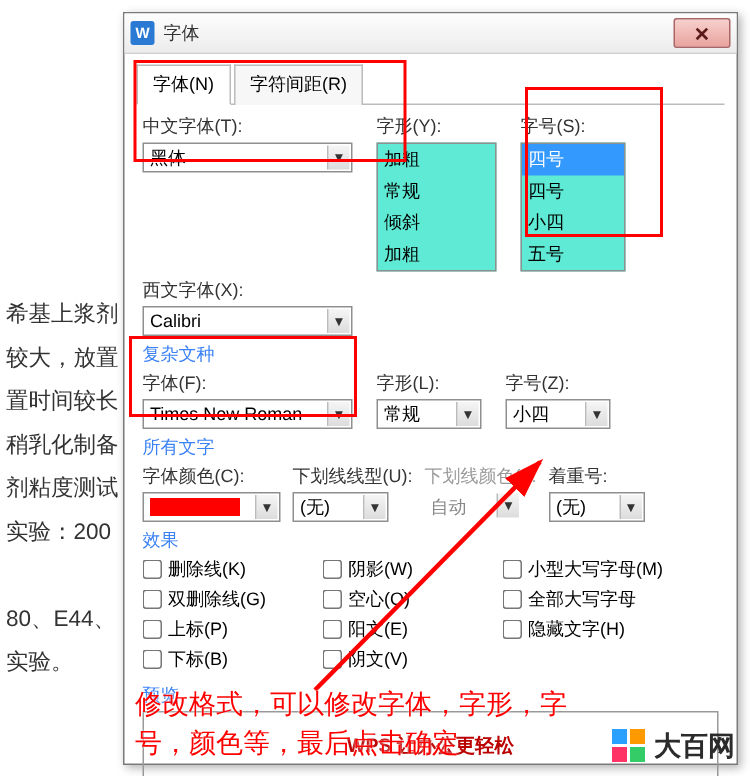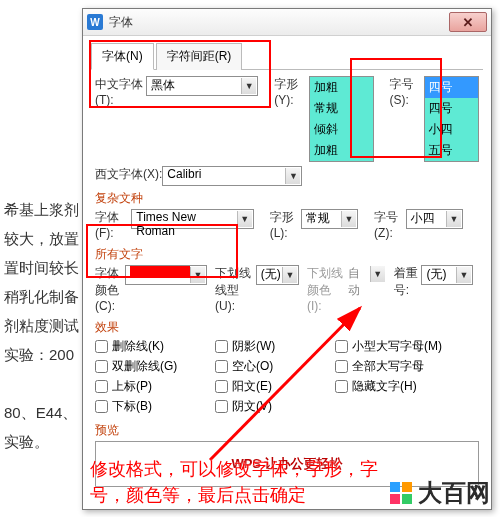--- a/index.html
+++ b/index.html
@@ -7,52 +7,52 @@
 .dialog{position:absolute;left:82px;top:8px;width:408px;height:500px;background:#fff;border:1px solid #7a7a7a;box-shadow:2px 2px 6px rgba(0,0,0,.3);z-index:1}
 .titlebar{height:26px;background:linear-gradient(#fdfdfd,#ececec);border-bottom:1px solid #d0d0d0;display:flex;align-items:center;padding:0 4px}
 .titlebar .winicon{width:16px;height:16px;background:#2a7ad4;color:#fff;font-size:10px;font-weight:bold;display:flex;align-items:center;justify-content:center;margin-right:6px;border-radius:2px}
 .titlebar .title{flex:1;color:#333}
 .titlebar .close{width:36px;height:18px;border:1px solid #a66;background:linear-gradient(#f7d0cd,#e9a39e);border-radius:2px;display:flex;align-items:center;justify-content:center;color:#5a1a1a;font-size:13px;font-weight:bold;cursor:pointer}
 .tabs{display:flex;margin:6px 8px 0 8px;border-bottom:1px solid #bbb}
 .tab{padding:4px 10px;border:1px solid #bbb;border-bottom:none;margin-right:2px;background:#f7f7f7;cursor:pointer;position:relative;top:1px}
 .tab.active{background:#fff;border-bottom:1px solid #fff}
 .body{padding:6px 12px 0 12px}
 .row{display:flex;align-items:flex-start;margin-bottom:2px}
-.col{display:flex;flex-direction:row;margin-right:16px}
+.col{display:flex;flex-direction:column;margin-right:16px}
 .label{color:#333;margin-bottom:2px}
-.combo{position:relative;width:140px;height:20px;border:1px solid #8f8f8f;background:#fff;display:flex;padding:0 16px 0 4px;box-sizing:border-box;cursor:pointer}
+.combo{position:relative;width:140px;height:20px;border:1px solid #8f8f8f;background:#fff;display:flex;align-items:center;padding:0 16px 0 4px;box-sizing:border-box;cursor:pointer}
 .combo.small{width:70px}
 .combo.tiny{width:64px}
 .combo .arrow{position:absolute;right:1px;top:1px;width:14px;height:16px;background:linear-gradient(#f5f5f5,#dcdcdc);border-left:1px solid #bbb;display:flex;align-items:center;justify-content:center;font-size:9px;color:#333}
 .combo.flat{border:none;color:#888}
 .combo.colorbox{width:92px}
 .colorfill{width:60px;height:12px;background:#ff0000}
 .listbox{width:70px;border:1px solid #8f8f8f;background:#5eead4}
 .listbox .opt{padding:2px 4px}
 .listbox .opt.sel{background:#3399ff;color:#fff}
-.section{margin:4px 0 2px 0;color:#c2410c}
+.section{margin:4px 0 2px 0;color:#3b82f6}
 .chkrow{display:flex;flex-wrap:wrap}
 .chk{width:120px;display:flex;align-items:center;margin-bottom:3px;cursor:pointer}
 .chk input{margin:0 4px 0 0}
 .preview{margin:2px 0 4px 0}
 .previewbox{border:1px solid #999;height:44px;display:flex;align-items:center;justify-content:center;color:#b00;font-weight:bold;font-size:13px}
 
 .hl{position:absolute;border:2px solid #ff0000;pointer-events:none;z-index:3}
 
 .arrow-svg{position:absolute;z-index:3;pointer-events:none}
 
 .annot{position:absolute;color:#ff0000;font-size:18px;line-height:26px;z-index:4;text-shadow:0 0 2px #fff}
 
 .logo-wrap{position:absolute;right:10px;bottom:8px;display:flex;align-items:center;z-index:5}
 .logo-squares{display:grid;grid-template-columns:10px 10px;grid-template-rows:10px 10px;gap:2px;margin-right:6px}
 .logo-squares div:nth-child(1){background:#2aa0ff}
 .logo-squares div:nth-child(2){background:#ff9900}
 .logo-squares div:nth-child(3){background:#ff3366}
 .logo-squares div:nth-child(4){background:#33cc66}
-.logo-text{font-size:24px;font-weight:bold;color:#2b2b2b}
+.logo-text{font-size:18px;font-weight:bold;color:#2b2b2b}
 </style>
 </head>
 <body>
 
 <div class="bg-text">
 希基上浆剂　　　　　　　　　　　　　　　　　　稀如<br>
 较大，放置　　　　　　　　　　　　　　　　　　沉淀<br>
 置时间较长　　　　　　　　　　　　　　　　　　粘度<br>
 稍乳化制备　　　　　　　　　　　　　　　　　　乙<br>
 剂粘度测试<br>

